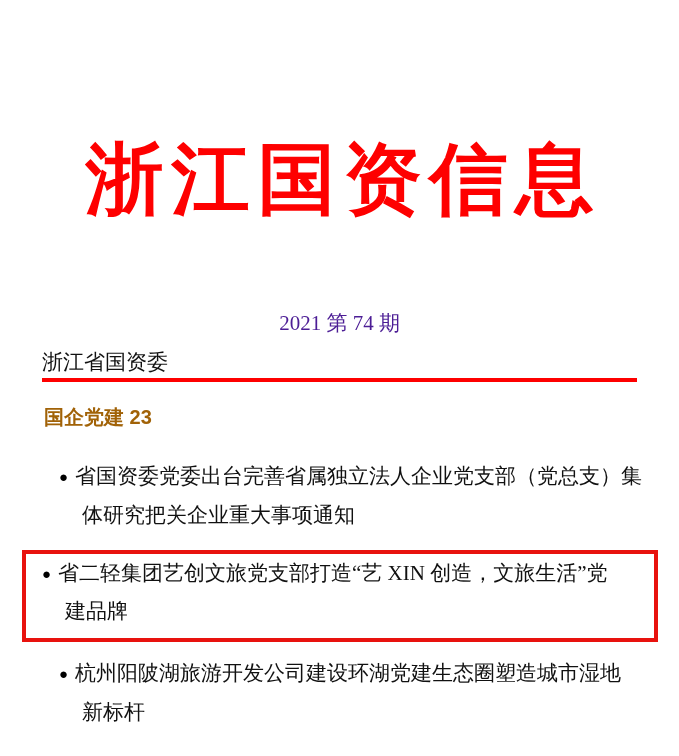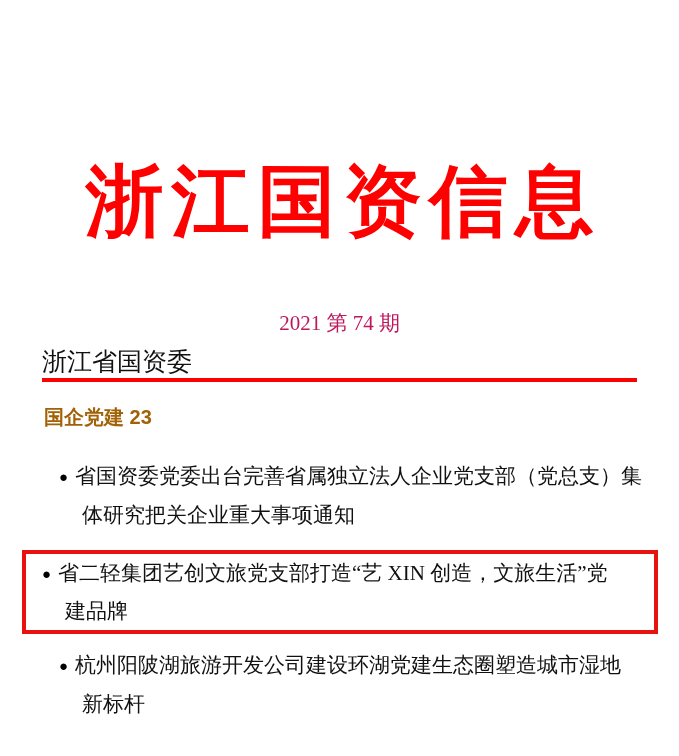--- a/index.html
+++ b/index.html
@@ -8,43 +8,43 @@
     background:#ffffff;
     overflow:hidden;
     font-family:"Liberation Serif","DejaVu Serif",serif;
     color:#1a1a1a;
     position:relative;
   }
   .page{position:absolute;inset:0;background:#fff;}
 
   
   .masthead-title{
-    position:absolute;top:156px;left:0;right:0;
+    position:absolute;top:134px;left:0;right:0;
     text-align:center;
     font-size:78px;line-height:92px;
     font-weight:bold;
     letter-spacing:8px;text-indent:8px;
     color:#fe0000;
     font-family:"Liberation Serif","DejaVu Serif",serif;
     white-space:nowrap;
   }
 
   
   .issue-line{
     position:absolute;top:310px;left:0;right:0;
     text-align:center;
     font-size:21px;line-height:27px;
-    color:#be185d;
+    color:#4c1d95;
   }
 
   
   .mast-row{
     position:absolute;top:349px;left:42px;width:595px;
     display:flex;justify-content:space-between;align-items:baseline;
-    font-size:25px;line-height:26px;color:#111;
+    font-size:21px;line-height:26px;color:#111;
   }
 
   
   .red-rule{
     position:absolute;top:378px;left:42px;width:595px;height:4px;
     background:#fe0000;
   }
 
   
   .section-heading{
@@ -65,21 +65,21 @@
     display:inline-block;width:16px;
     font-size:15px;
     vertical-align:1px;
     color:#000;
   }
   .item{margin:17px;}
   .item.highlight{
     line-height:37px;
     border:4px solid #e8120e;
     margin:-1px -21px -5px -20px;
-    padding:1px 17px 0 16px;
+    padding:1px 17px 8px 16px;
   }
 </style>
 </head>
 <body>
 
 <div class="page">
 
   <div class="masthead-title">浙江国资信息</div>
 
   <div class="issue-line">2021 第 74 期</div>

